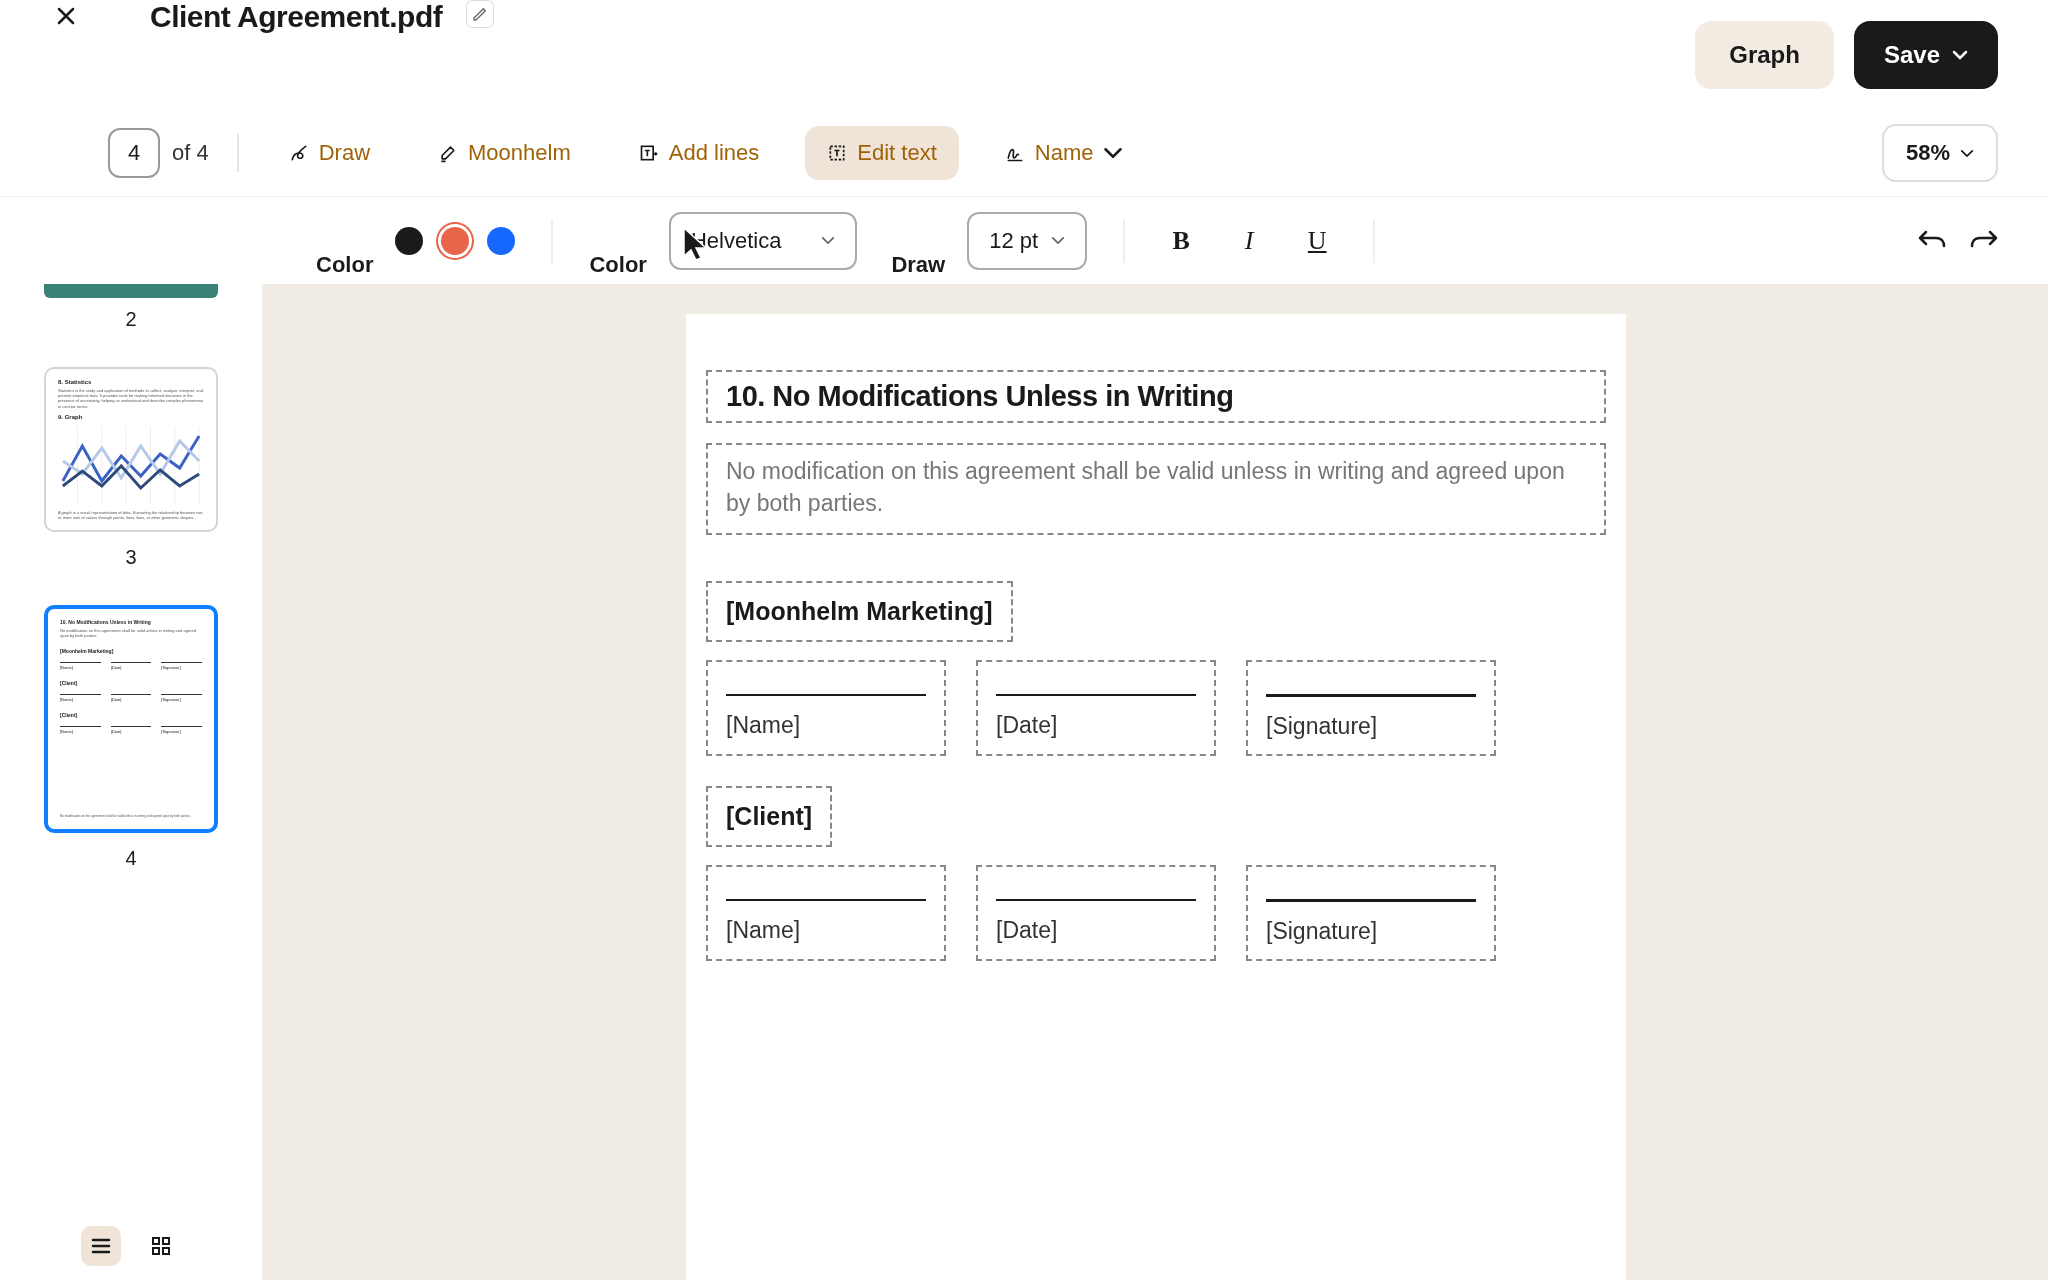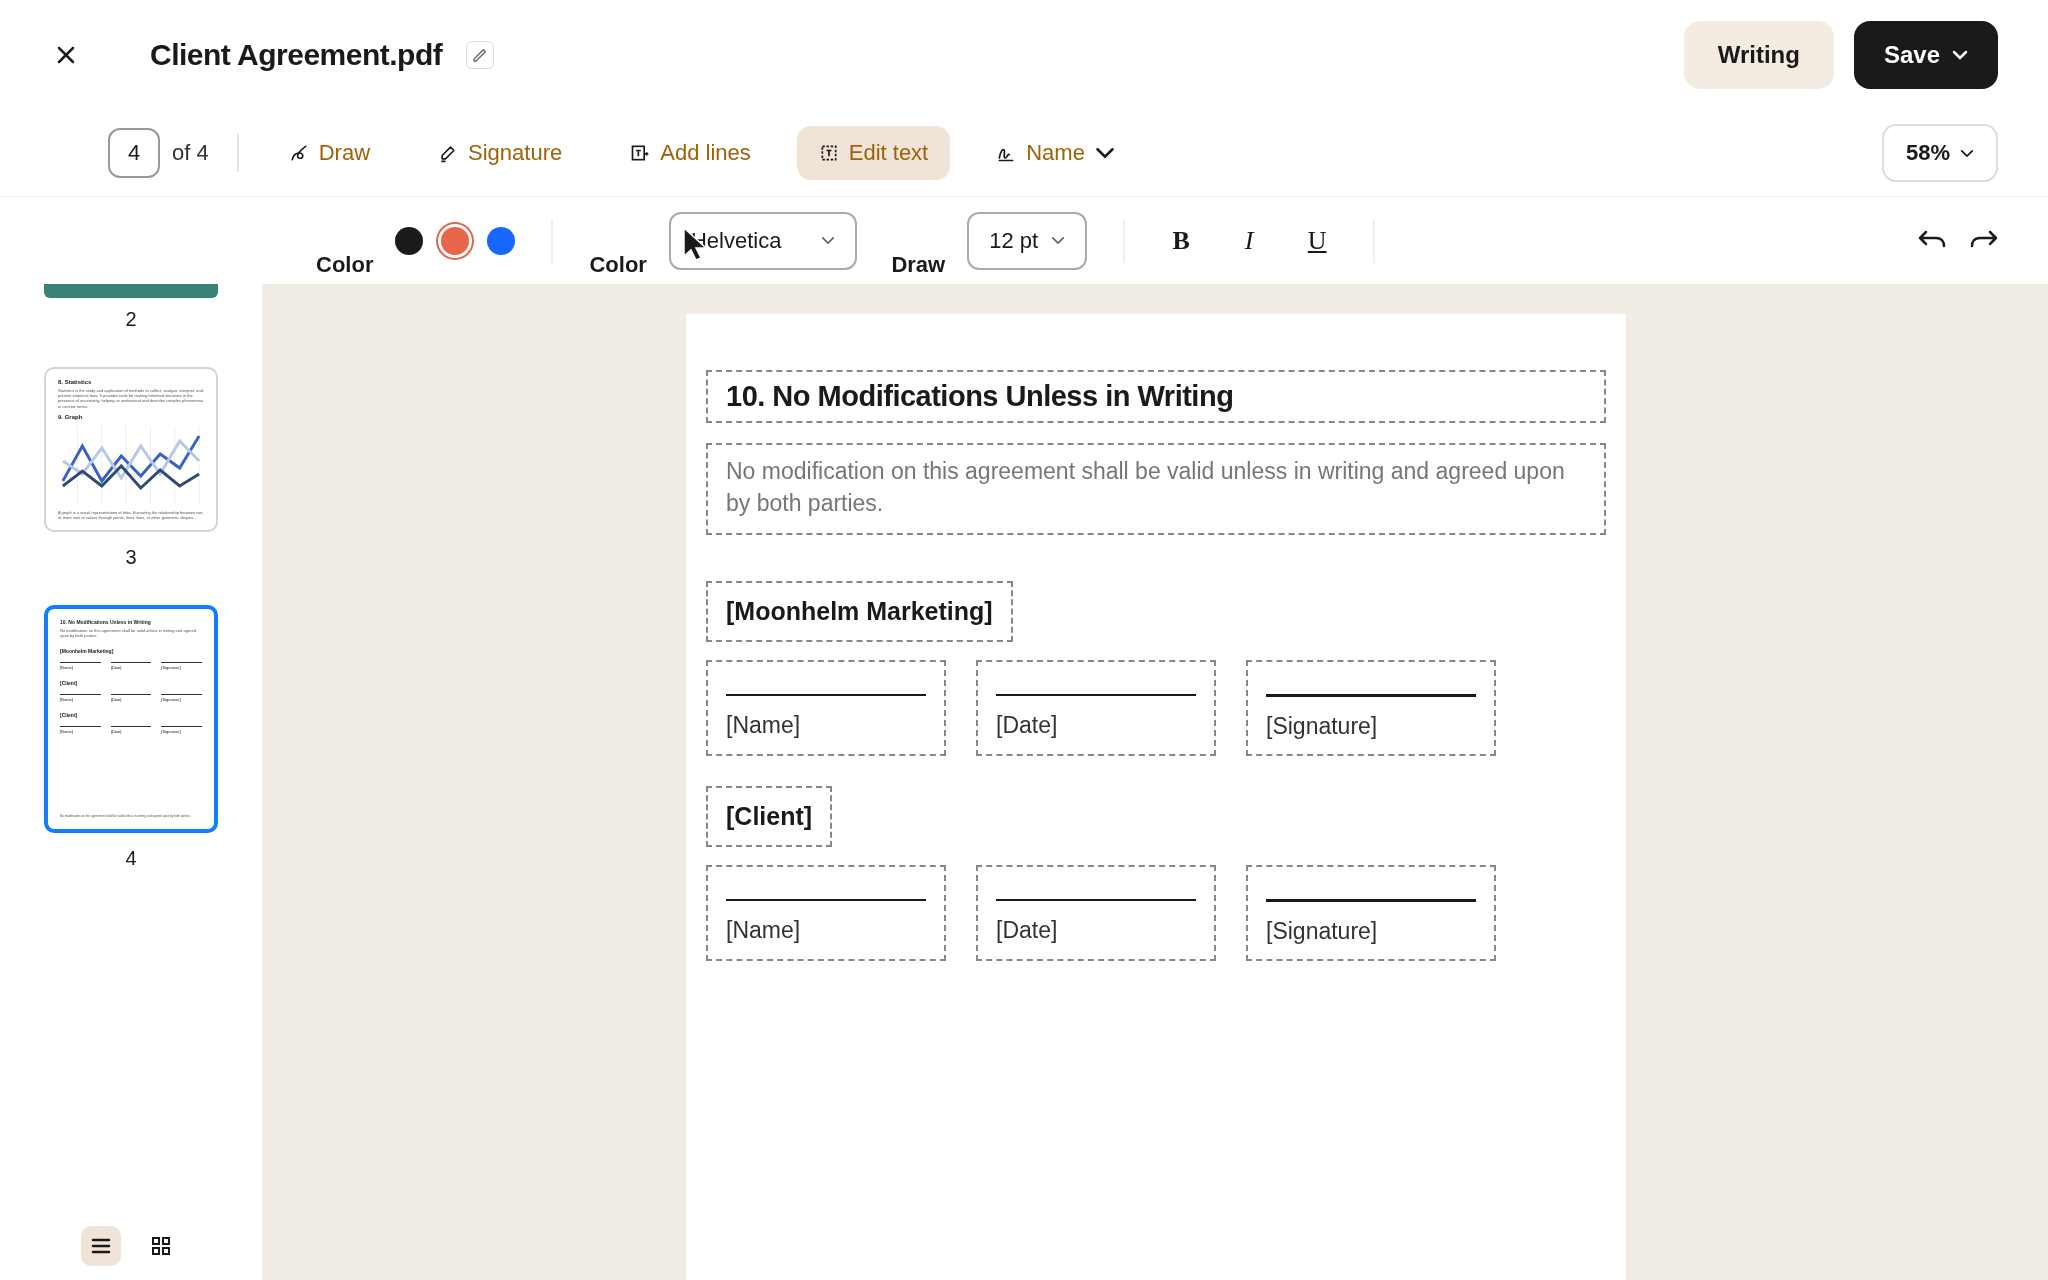--- a/index.html
+++ b/index.html
@@ -1,19 +1,19 @@
 <!DOCTYPE html>
 <html><head>
 <meta charset="utf-8">
 <style>
 * { box-sizing: border-box; margin: 0; padding: 0; }
 body { font-family: -apple-system, BlinkMacSystemFont, "Segoe UI", Helvetica, Arial, sans-serif; background: #fff; color: #1a1a1a; overflow: hidden; }
 
 
-.header { height: 110px; display: flex; align-items: center; padding: 0 50px; gap: 24px; }
+.header { height: 110px; display: flex; padding: 0 50px; gap: 24px; }
 .close-btn { width: 32px; height: 32px; display: flex; align-items: center; justify-content: center; cursor: pointer; }
 .title { font-size: 30px; font-weight: 700; letter-spacing: -0.5px; }
 .pencil-btn { width: 28px; height: 28px; display: flex; align-items: center; justify-content: center; cursor: pointer; border: 1px solid #ddd; border-radius: 6px; }
 .header-right { margin-left: auto; display: flex; gap: 20px; align-items: center; }
 .cancel-btn { background: #f4ece3; border: none; padding: 20px 34px; border-radius: 16px; font-size: 24px; font-weight: 600; cursor: pointer; color: #1a1a1a; }
 .save-btn { background: #1a1a1a; color: #fff; border: none; padding: 20px 30px; border-radius: 16px; font-size: 24px; font-weight: 700; cursor: pointer; display: flex; align-items: center; gap: 12px; }
 
 
 .toolbar { height: 86px; display: flex; align-items: center; padding: 0 50px 0 0; gap: 0; }
 .page-indicator { display: flex; align-items: center; gap: 12px; margin-left: 108px; }
@@ -90,21 +90,21 @@
       </svg>
   </div>
   <div style="width:20px"></div>
   <div class="title">Client Agreement.pdf</div>
   <div class="pencil-btn">
     <svg width="16" height="16" viewBox="0 0 24 24">
         <path d="M3 21 L6 21 L20 7 L17 4 L3 18 Z" stroke="#666" stroke-width="2" fill="none" stroke-linejoin="round"></path>
       </svg>
   </div>
   <div class="header-right">
-    <button class="cancel-btn">Writing</button>
+    <button class="cancel-btn">Graph</button>
     <button class="save-btn">
       <span>Save</span>
       <svg width="16" height="10" viewBox="0 0 16 10">
           <path d="M2 2 L8 8 L14 2" stroke="#fff" stroke-width="2.5" fill="none" stroke-linecap="round"></path>
         </svg>
     </button>
   </div>
 </div>
 
 <div class="toolbar">
@@ -117,21 +117,21 @@
     <button class="tool-btn">
       <svg viewBox="0 0 24 24">
           <path d="M4 20 C4 20 5 12 12 12 C19 12 17 20 12 18 C7 16 14 8 20 4" stroke="#1a1a1a" stroke-width="2" fill="none" stroke-linecap="round"></path>
         </svg>
       <span>Draw</span>
     </button>
     <button class="tool-btn">
       <svg viewBox="0 0 24 24">
           <path d="M5 19 L9 19 L19 9 L15 5 L5 15 Z M4 22 L9 22" stroke="#1a1a1a" stroke-width="2" fill="none" stroke-linejoin="round"></path>
         </svg>
-      <span>Signature</span>
+      <span>Moonhelm</span>
     </button>
     <button class="tool-btn">
       <svg viewBox="0 0 24 24">
           <rect x="3" y="4" width="14" height="16" stroke="#1a1a1a" stroke-width="2" fill="none"></rect>
           <path d="M7 9 L13 9 M10 9 L10 16 M18 13 L22 13 M20 11 L20 15" stroke="#1a1a1a" stroke-width="2"></path>
         </svg>
       <span>Add lines</span>
     </button>
     <button class="tool-btn active">
       <svg viewBox="0 0 24 24">

